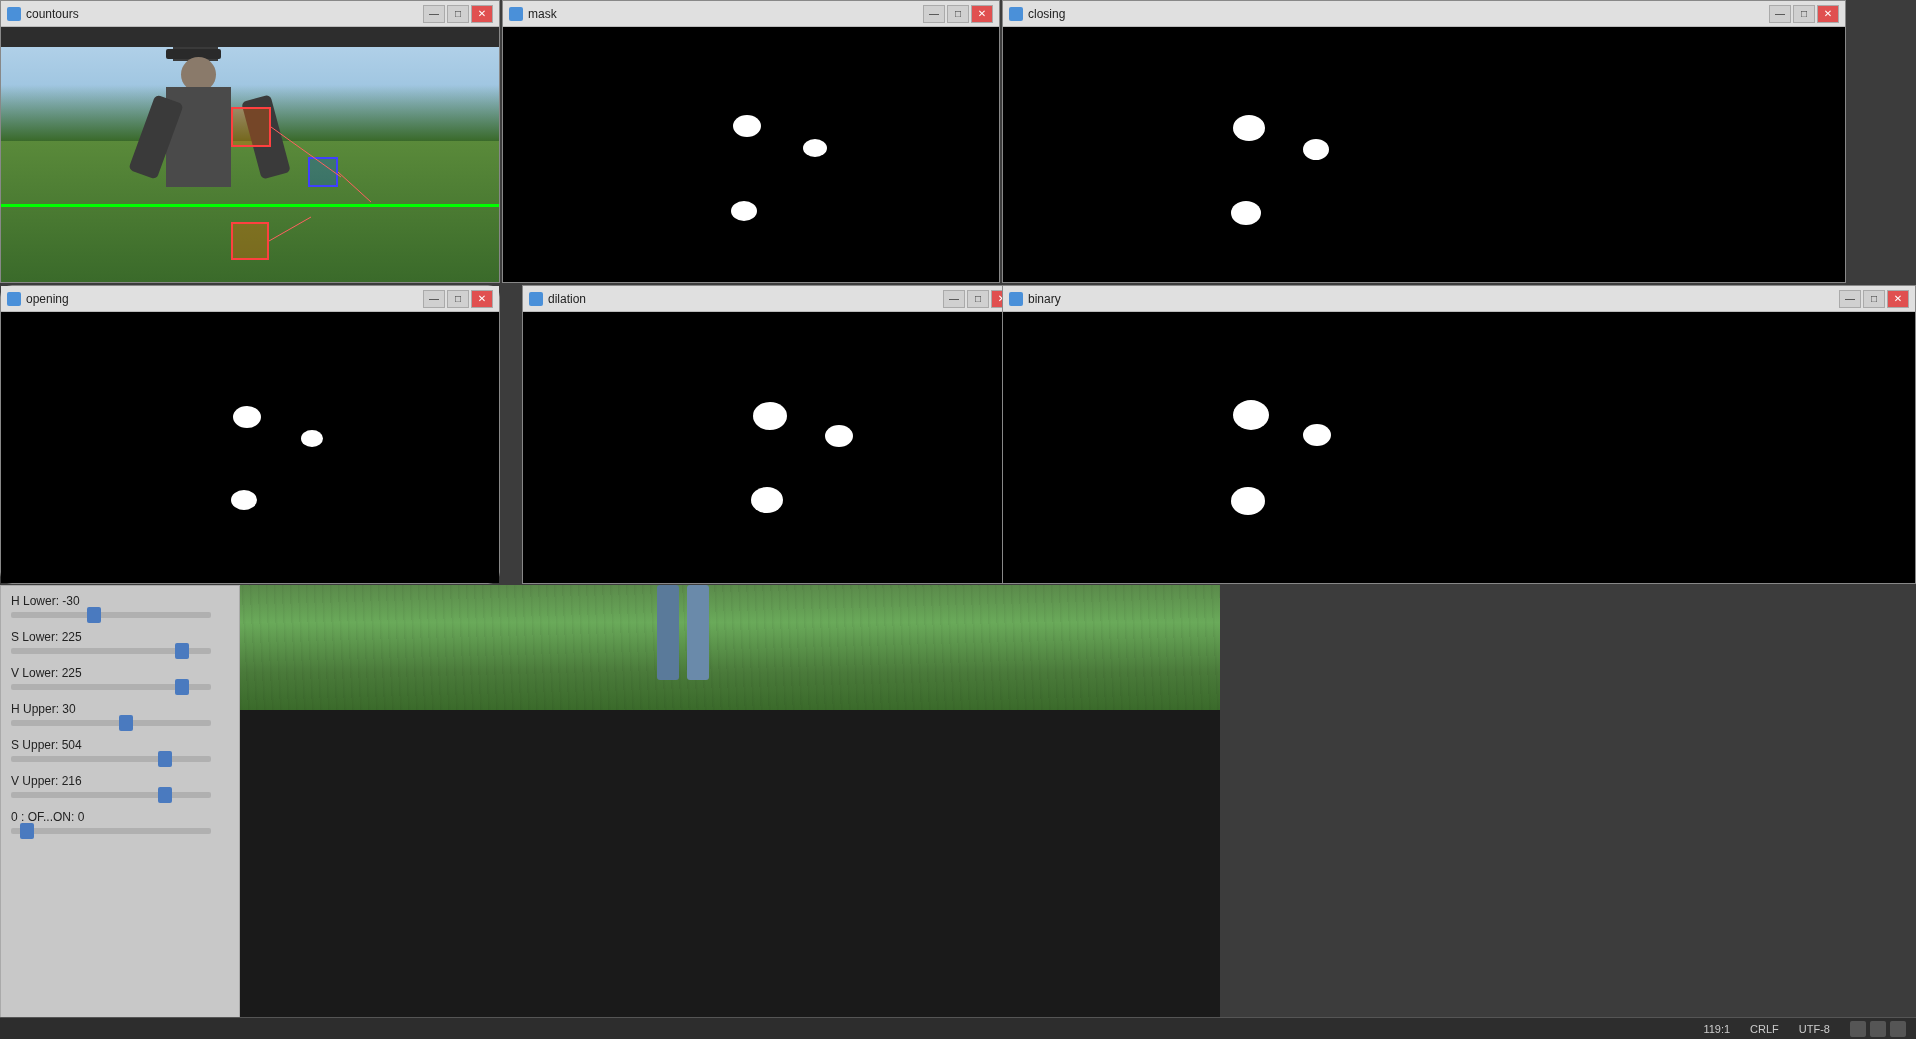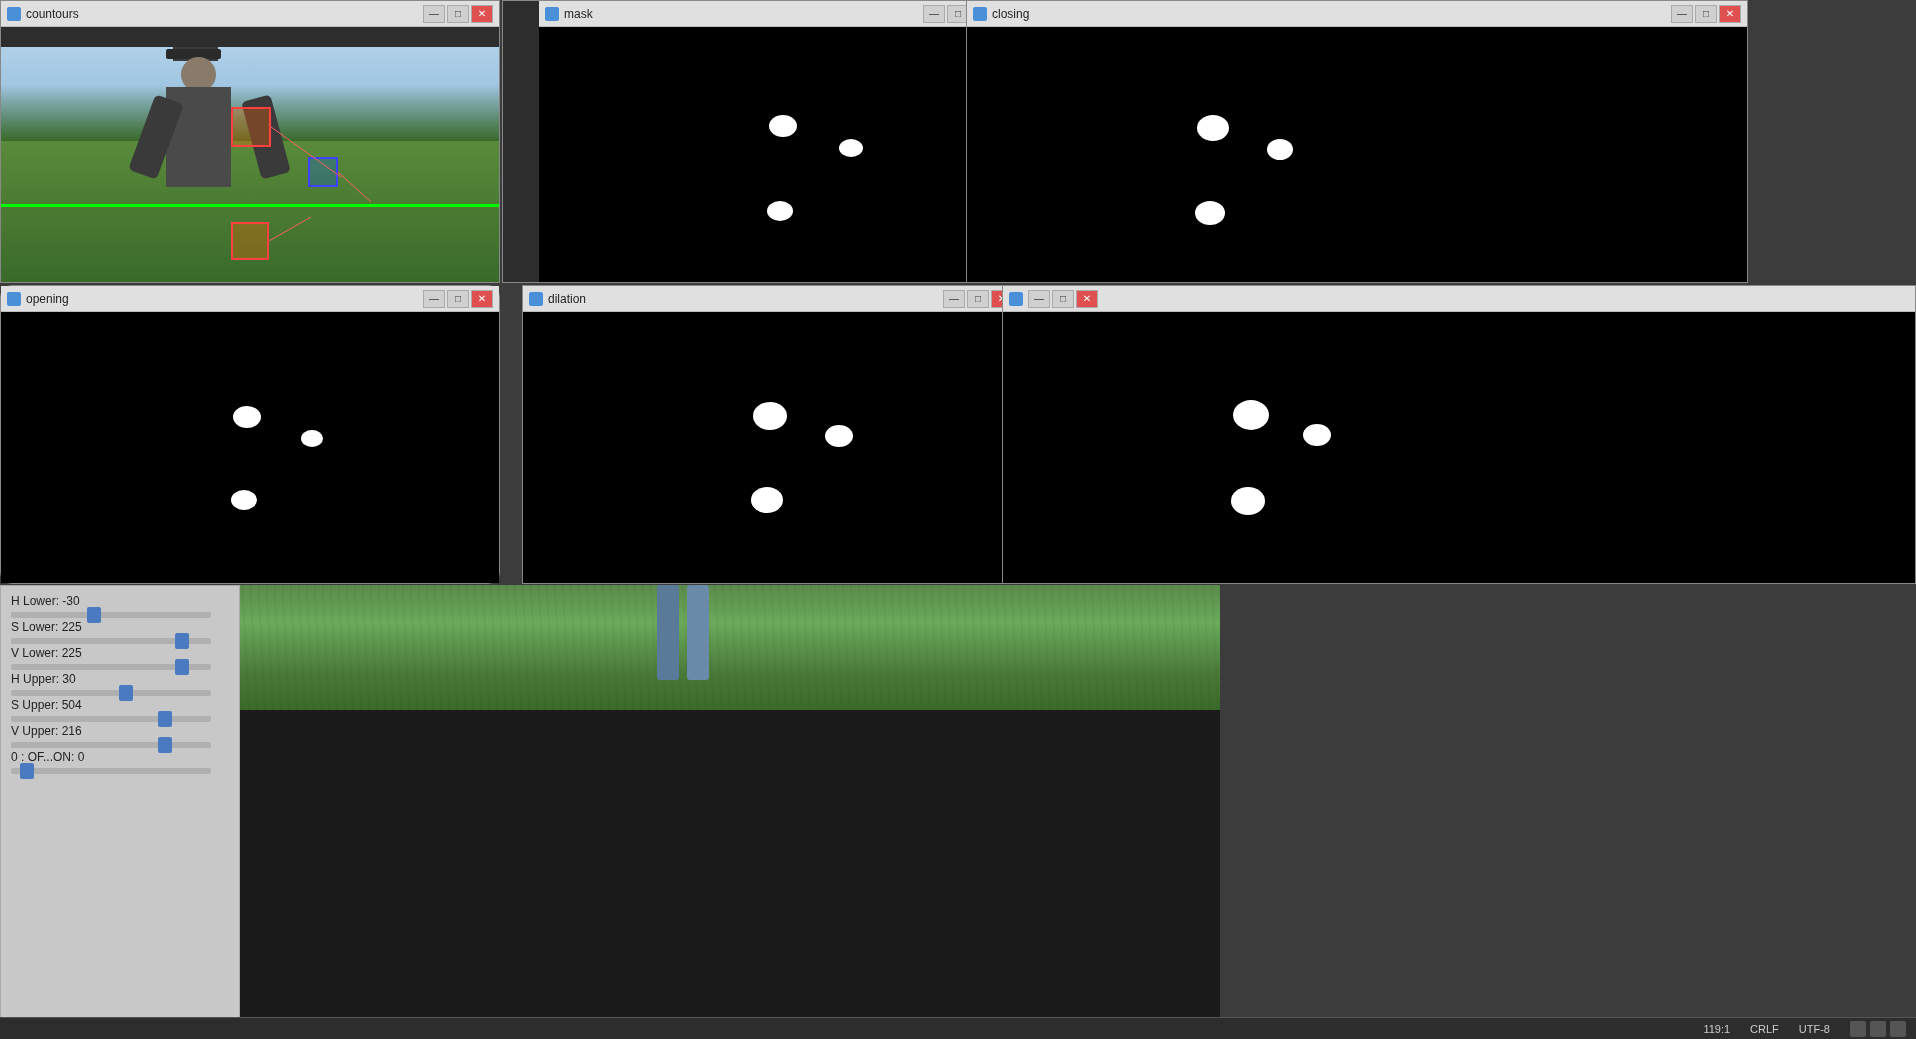--- a/index.html
+++ b/index.html
@@ -73,26 +73,25 @@
       left: 0; top: 0;
       width: 500px;
       height: 283px;
       gap: 20px;
     }
     
     #win-mask {
       left: 502px; top: 0;
       width: 498px;
       height: 283px;
-      padding-left: 36px;
     }
     
     #win-closing {
-      left: 966px; top: 0;
-      width: 782px;
+      left: 1002px; top: 0;
+      width: 844px;
       height: 283px;
     }
     
     #win-opening {
       left: 0; top: 285px;
       width: 500px;
       height: 299px;
       border-radius: 12px;
     }
     
@@ -114,20 +113,21 @@
       position: absolute;
       left: 0;
       top: 585px;
       width: 240px;
       height: 454px;
       background: #c8c8c8;
       border: 1px solid #aaa;
       padding: 8px 10px;
       display: flex;
       flex-direction: column;
+      gap: 10px;
     }
     .slider-row {
       display: flex;
       flex-direction: column;
     }
     .slider-label {
       font-size: 12px;
       color: #222;
       margin-bottom: 4px;
     }
@@ -459,20 +459,21 @@
 
     <div class="blob" style="left:230px;top:90px;width:34px;height:28px;"></div>
     <div class="blob" style="left:302px;top:113px;width:28px;height:22px;"></div>
     <div class="blob" style="left:228px;top:175px;width:32px;height:26px;"></div>
   </div>
 </div>
 
 <div class="window" id="win-binary">
   <div class="titlebar">
     <div class="titlebar-icon"></div>
+    <span class="titlebar-title">binary</span>
     <div class="titlebar-controls">
       <div class="titlebar-btn">—</div>
       <div class="titlebar-btn">□</div>
       <div class="titlebar-btn close">✕</div>
     </div>
   </div>
   <div class="window-content">
 
     <div class="blob" style="left:230px;top:88px;width:36px;height:30px;"></div>
     <div class="blob" style="left:300px;top:112px;width:28px;height:22px;"></div>

